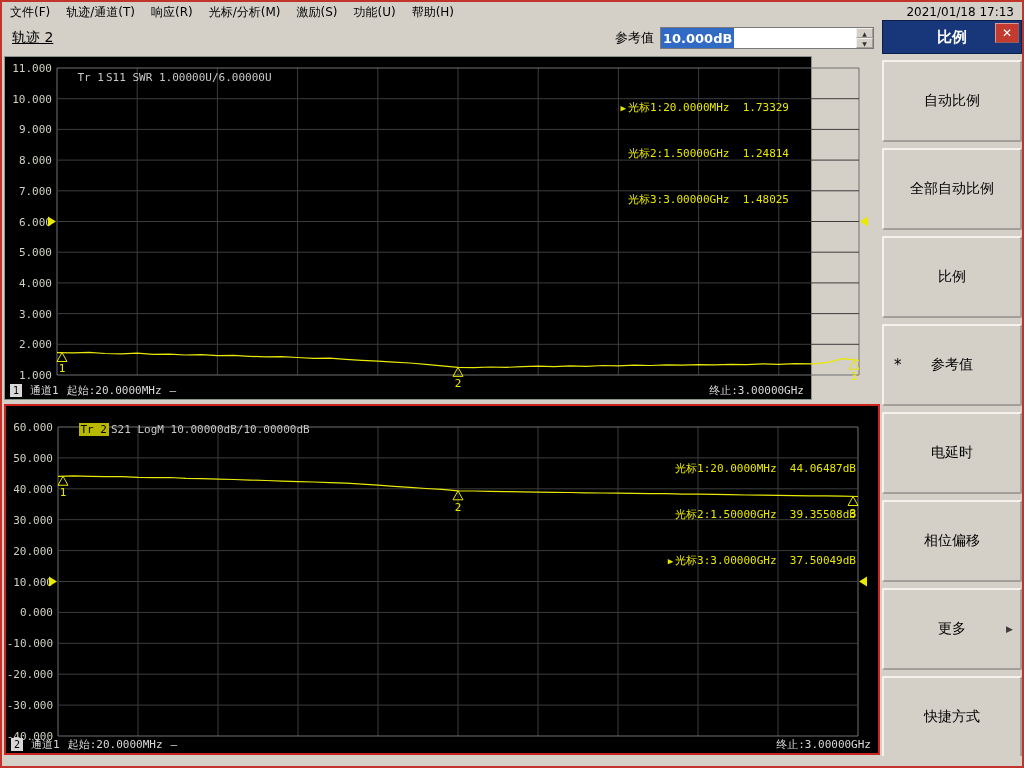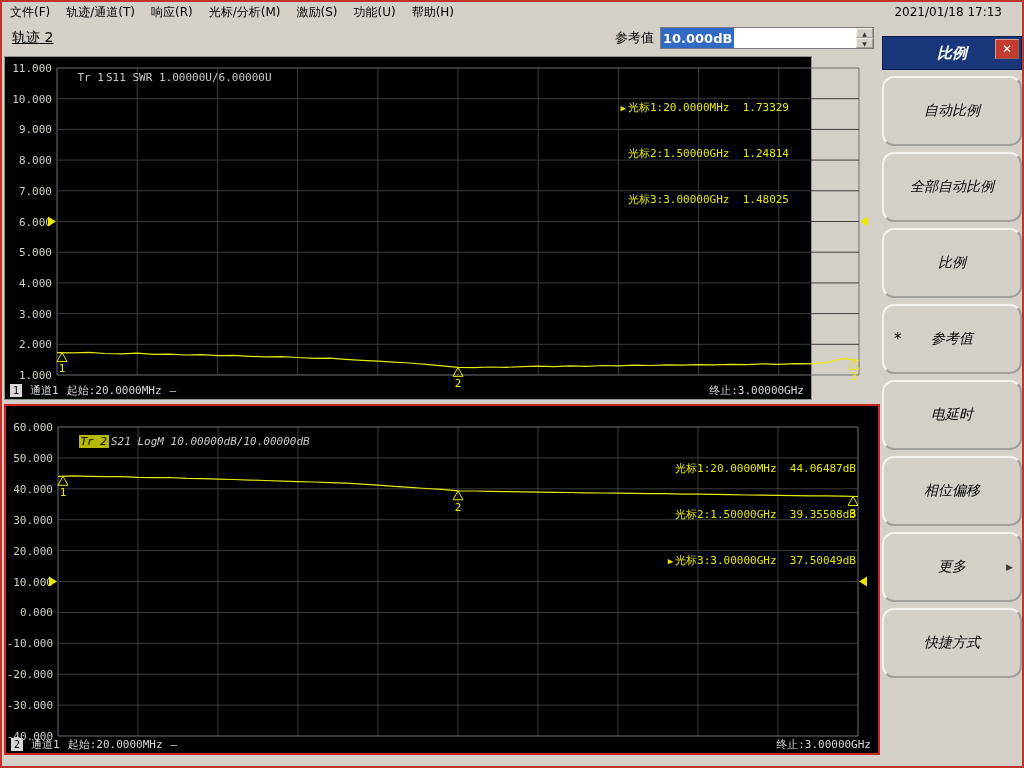--- a/index.html
+++ b/index.html
@@ -2,45 +2,45 @@
 <html><head>
 <meta charset="utf-8">
 <style>
   *{margin:0;padding:0;box-sizing:border-box;}
   html,body{width:1024px;height:768px;}
   body{position:relative;background:#d4d0c8;font-family:"DejaVu Sans",sans-serif;overflow:hidden;color:#000;}
   .frame{position:absolute;inset:0;border:2px solid #c0342b;pointer-events:none;z-index:60;}
 
   .menu-bar{position:absolute;left:2px;top:2px;right:2px;height:20px;display:flex;align-items:center;font-size:12px;background:#d4d0c8;}
   .menu-item{padding:12px 8px;height:100%;display:flex;align-items:center;cursor:default;}
-  .menu-date{margin-left:auto;padding-right:20px;}
+  .menu-date{margin-left:auto;padding-right:8px;}
 
   .toolbar{position:absolute;left:2px;top:22px;width:880px;height:32px;display:flex;align-items:center;}
   .trace-label{margin-left:10px;font-size:14px;text-decoration:underline;}
   .ref-group{margin-left:auto;display:flex;align-items:center;gap:6px;margin-right:8px;}
   .ref-label{font-size:13px;}
   .ref-field{width:214px;height:22px;background:#fff;border:1px solid #7a7a7a;display:flex;align-items:stretch;}
   .ref-value{background:#316ac5;color:#fff;font-size:13px;font-weight:bold;padding:0 2px;display:flex;align-items:center;white-space:pre;}
   .ref-rest{flex:1;background:#fff;}
   .spin{width:17px;display:flex;flex-direction:column;}
   .spin-btn{flex:1;background:#d4d0c8;border:1px outset #f2f0ec;font-size:6px;display:flex;align-items:center;justify-content:center;color:#333;}
 
-  .sidebar{position:absolute;left:882px;top:36px;width:140px;font-style:italic;}
+  .sidebar{position:absolute;left:882px;top:20px;width:140px;}
   .sidebar-header{position:relative;height:34px;background:#17377a;color:#fff;font-size:15px;font-weight:bold;display:flex;align-items:center;justify-content:center;border:1px solid #0a1f4a;}
   .close-btn{position:absolute;right:2px;top:2px;width:24px;height:20px;background:#c23b2e;color:#fff;font-size:12px;font-weight:bold;display:flex;align-items:center;justify-content:center;border:1px outset #e0988f;cursor:default;}
-  .sb-btn{position:relative;height:70px;margin-top:6px;background:#d4d0c8;border:2px outset #f4f2ee;border-radius:12px;display:flex;align-items:center;justify-content:center;font-size:14px;cursor:default;}
+  .sb-btn{position:relative;height:82px;margin-top:6px;background:#d4d0c8;border:2px outset #f4f2ee;border-radius:2px;display:flex;align-items:center;justify-content:center;font-size:14px;cursor:default;}
   .sb-prefix{position:absolute;left:10px;font-size:15px;}
   .sb-suffix{position:absolute;right:7px;font-size:9px;color:#3a3a3a;}
 
   .chart{position:absolute;background:#000;}
   .chart1{left:4px;top:56px;width:808px;height:344px;border:1px solid #8a968a;}
   .chart2{left:4px;top:404px;width:876px;height:351px;border:2px solid #cc2420;}
   .chart svg{position:absolute;left:0;top:0;}
   .chart-title{position:absolute;left:6px;top:1px;font-family:"DejaVu Sans Mono",monospace;font-size:11px;color:#c8c8c8;white-space:pre;z-index:2;}
-  .chart2 .chart-title{top:16px;font-style:italic;}
+  .chart2 .chart-title{top:4px;}
   .trace-name{color:#c8c8c8;margin-left:40px;}
   .trace-name.active{background:#b8b800;color:#000;padding:0 2px;}
   .meas{margin-left:2px;}
   .readouts{position:absolute;right:22px;font-family:"DejaVu Sans Mono",monospace;font-size:11px;color:#e6e600;text-align:right;line-height:15px;white-space:pre;z-index:2;}
   .chart1 .readouts{top:13px;}
   .chart2 .readouts{top:25px;}
   .readout-arrow{font-size:9px;margin-right:2px;}
   .chart-status{position:absolute;left:5px;right:7px;bottom:1px;height:15px;display:flex;align-items:center;font-family:"DejaVu Sans Mono",monospace;font-size:11px;color:#d8d8d8;gap:8px;white-space:pre;z-index:2;}
   .chan-badge{background:#d8d8d8;color:#000;padding:0 3px;font-size:10px;line-height:13px;}
   .status-stop{margin-left:auto;}

